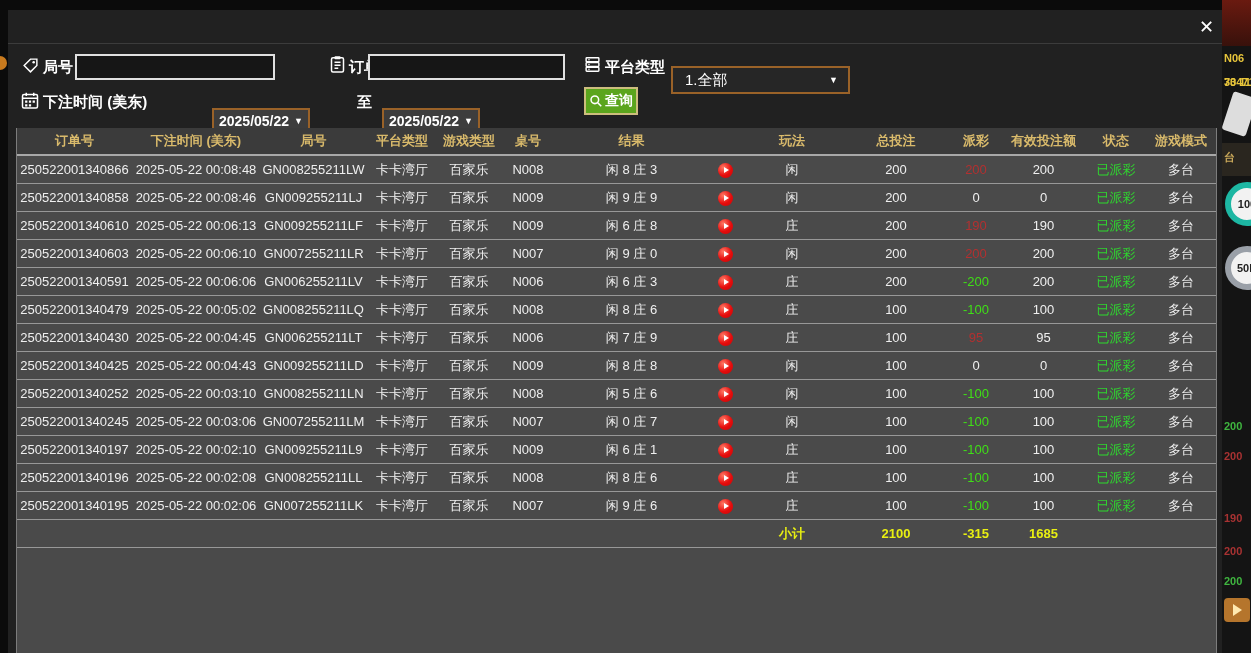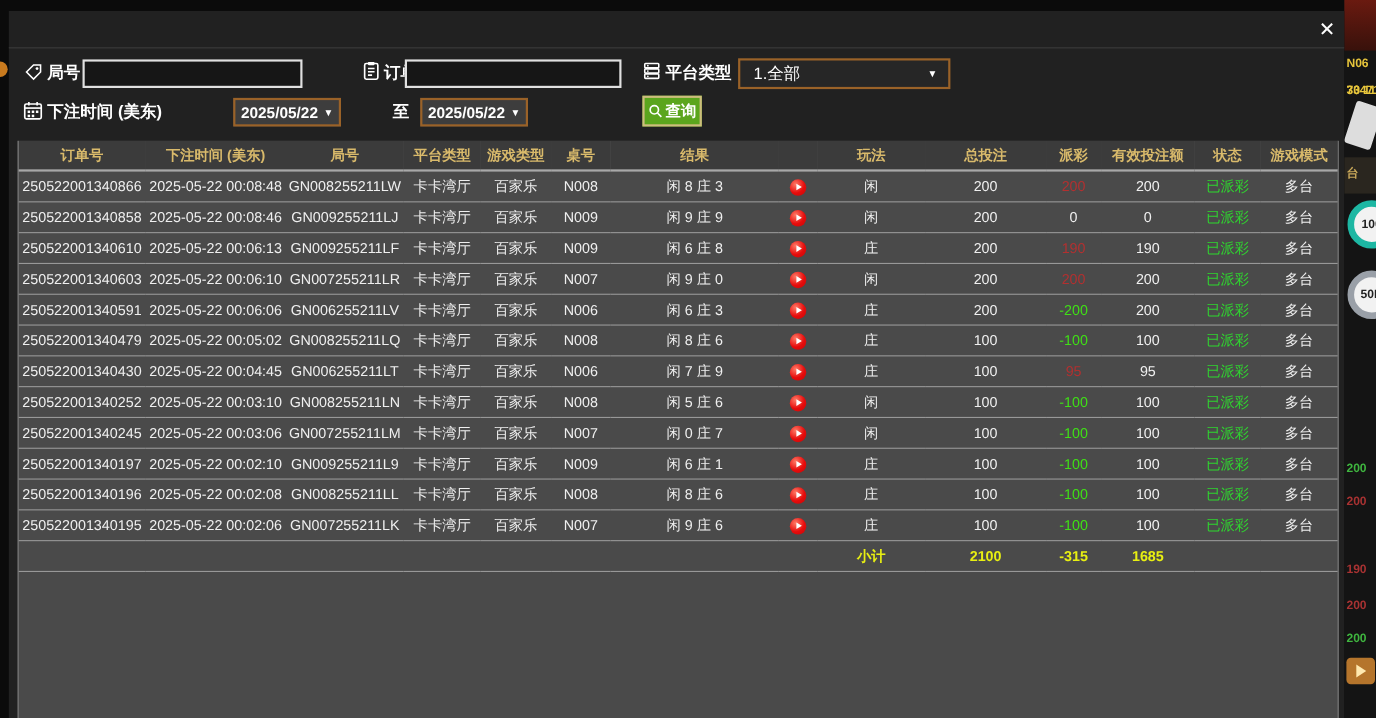--- a/index.html
+++ b/index.html
@@ -28,21 +28,21 @@
 
   
   .fico{position:absolute;}
   .flabel{position:absolute;color:#fff;font-weight:bold;font-size:15px;line-height:18px;white-space:nowrap;}
   .finput{position:absolute;height:26px;background:#161616;border:2px solid #e0e0e0;box-sizing:border-box;
     color:#fff;padding:0 6px;font-size:14px;outline:none;}
   .selectbox{position:absolute;height:28px;background:#262626;border:2px solid var(--accent);box-sizing:border-box;
     color:#fff;font-size:15px;display:flex;align-items:center;justify-content:space-between;
     padding:0 10px 0 12px;cursor:pointer;}
   .datebtn{position:absolute;width:98px;height:26px;background:#3d3d3d;border:2px solid var(--accent);box-sizing:border-box;
-    color:#fff;font-weight:bold;font-size:14px;display:flex;align-items:center;justify-content:center;gap:5px;cursor:pointer;}
+    color:#fff;font-weight:bold;font-size:14px;display:flex;align-items:center;justify-content:center;gap:5px;cursor:pointer;margin-top:19px;}
   .caret{font-size:9px;color:#fff;}
   .query{position:absolute;left:576px;top:77px;width:54px;height:28px;background:var(--query-green);
     border:2px solid #cdbd7d;box-sizing:border-box;color:#fff;font-weight:bold;font-size:14px;
     display:flex;align-items:center;justify-content:center;gap:2px;cursor:pointer;padding:0;}
 
   
   .table-area{position:absolute;left:8px;top:118px;width:1199px;bottom:0;background:#4a4a4a;
     border-left:1px solid #7d7d7d;border-right:1px solid #7d7d7d;box-sizing:content-box;}
   table{border-collapse:collapse;table-layout:fixed;width:1199px;}
   th{height:24px;background:#3b3b3b;color:var(--gold);font-size:13px;font-weight:bold;
@@ -106,21 +106,21 @@
 
   <svg class="fico" style="left:576px;top:45px" width="17" height="19" viewBox="0 0 24 24">
     <rect x="3" y="2.5" width="18" height="5.5" rx="1" fill="none" stroke="#fff" stroke-width="2"></rect>
     <rect x="3" y="9.3" width="18" height="5.5" rx="1" fill="none" stroke="#fff" stroke-width="2"></rect>
     <rect x="3" y="16" width="18" height="5.5" rx="1" fill="none" stroke="#fff" stroke-width="2"></rect>
     <circle cx="7" cy="5.3" r="1.1" fill="#fff"></circle>
       <circle cx="7" cy="12.1" r="1.1" fill="#fff"></circle>
       <circle cx="7" cy="18.8" r="1.1" fill="#fff"></circle>
   </svg>
   <span class="flabel" style="left:597px;top:48px">平台类型</span>
-  <div class="selectbox" style="left:663px;top:43px;width:193px">
+  <div class="selectbox" style="left:663px;top:56px;width:179px">
     <span>1.全部</span>
     <span class="caret">▼</span>
   </div>
 
   <svg class="fico" style="left:13px;top:81px" width="18" height="19" viewBox="0 0 24 24">
     <rect x="2" y="4" width="20" height="18" rx="2" fill="none" stroke="#fff" stroke-width="2"></rect>
     <line x1="7" y1="1.5" x2="7" y2="6" stroke="#fff" stroke-width="2"></line>
     <line x1="17" y1="1.5" x2="17" y2="6" stroke="#fff" stroke-width="2"></line>
     <line x1="2" y1="9" x2="22" y2="9" stroke="#fff" stroke-width="2"></line>
     <rect x="5.5" y="12" width="3" height="3" fill="#fff"></rect>
@@ -290,20 +290,36 @@
             <td>闲 7 庄 9</td>
             <td><span class="play"></span></td>
             <td>庄</td>
             <td>100</td>
             <td class="pay-pos">95</td>
             <td>95</td>
             <td class="status-paid">已派彩</td>
             <td>多台</td>
           </tr>
           <tr>
+            <td>250522001340425</td>
+            <td>2025-05-22 00:04:43</td>
+            <td>GN009255211LD</td>
+            <td>卡卡湾厅</td>
+            <td>百家乐</td>
+            <td>N009</td>
+            <td>闲 8 庄 8</td>
+            <td><span class="play"></span></td>
+            <td>闲</td>
+            <td>100</td>
+            <td class="pay-zero">0</td>
+            <td>0</td>
+            <td class="status-paid">已派彩</td>
+            <td>多台</td>
+          </tr>
+          <tr>
             <td>250522001340252</td>
             <td>2025-05-22 00:03:10</td>
             <td>GN008255211LN</td>
             <td>卡卡湾厅</td>
             <td>百家乐</td>
             <td>N008</td>
             <td>闲 5 庄 6</td>
             <td><span class="play"></span></td>
             <td>闲</td>
             <td>100</td>

